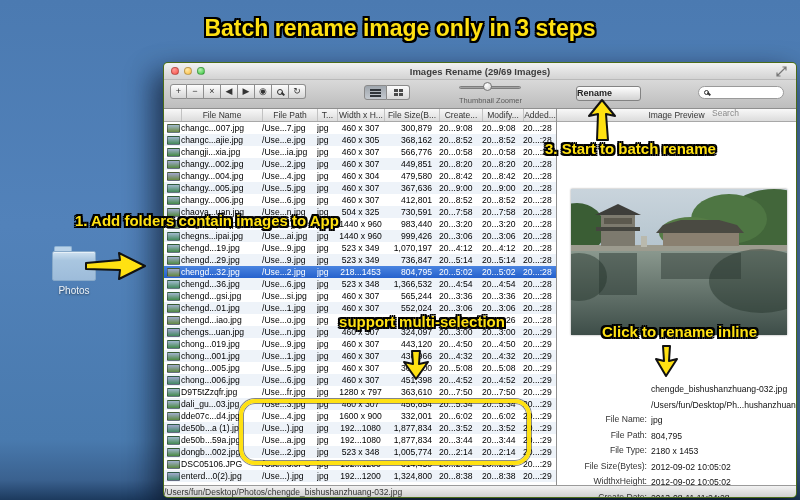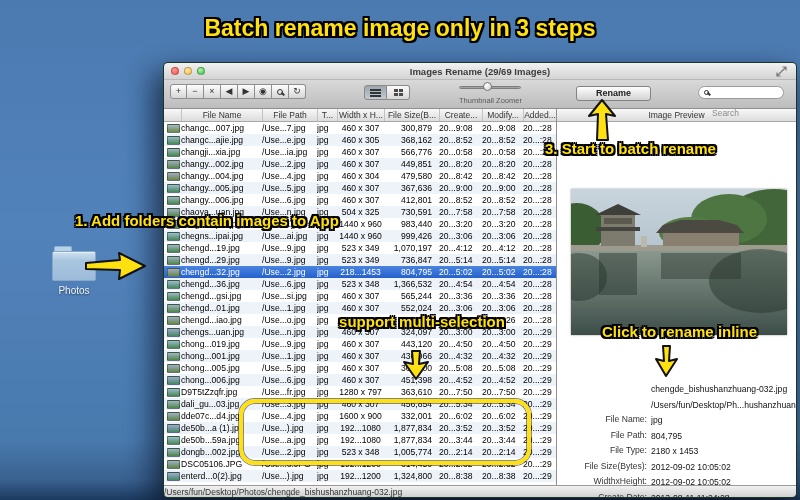--- a/index.html
+++ b/index.html
@@ -14,21 +14,21 @@
   .folder { position:absolute; left:52px; top:246px; width:44px; text-align:center; }
   .folder-tab { width:18px; height:5px; background:#b9d2e8; border:1px solid #8fb3d4; border-bottom:none; border-radius:2px 2px 0 0; margin-left:2px; }
   .folder-body { width:44px; height:30px; background:linear-gradient(180deg,#cfe1f0,#a9c6e0 30%,#9dbcda); border:1px solid #87a9c9; border-radius:2px; box-shadow:inset 0 1px 0 #e6f0f8; }
   .folder-label { margin-top:4px; font-size:10px; color:#eef3f8; text-shadow:0 1px 2px rgba(0,0,0,.5); }
 
   
   .window {
     position:absolute; left:163px; top:62px; width:634px; height:436px;
     border-radius:5px; border:1px solid rgba(30,30,30,.55);
     box-shadow:-14px 10px 26px rgba(5,15,35,.35), 0 14px 30px rgba(0,0,0,.5);
-    background:#14532d; overflow:hidden;
+    background:#84cc16; overflow:hidden;
   }
   .titlebar {
     height:17px; background:linear-gradient(180deg,#f2f2f2,#d3d3d3);
     border-bottom:1px solid #b9b9b9; position:relative;
     display:flex; align-items:center; justify-content:center;
   }
   .title { font-size:9.5px; color:#3c3c3c; font-weight:bold; }
   .lights { position:absolute; left:7px; top:4px; display:flex; gap:5px; }
   .light { width:8px; height:8px; border-radius:50%; border:1px solid rgba(0,0,0,.25); }
   .light.red { background:radial-gradient(circle at 35% 30%,#ff9a95,#f95148); }
@@ -61,23 +61,23 @@
       linear-gradient(#4a4a4a,#4a4a4a) 5px 0/4px 3.4px no-repeat,
       linear-gradient(#4a4a4a,#4a4a4a) 0 4.6px/4px 3.4px no-repeat,
       linear-gradient(#4a4a4a,#4a4a4a) 5px 4.6px/4px 3.4px no-repeat; }
 
   .zoomer { position:absolute; left:295px; top:6px; width:62px; }
   .zoomer-track { height:3px; background:linear-gradient(180deg,#8c8c8c,#b8b8b8); border-radius:2px; border:1px solid #7d7d7d; }
   .zoomer-knob { width:9px; height:9px; border-radius:50%; background:radial-gradient(circle at 35% 30%,#fff,#cfcfcf); border:1px solid #777; position:relative; top:-7px; left:24px; }
   .zoomer-label { font-size:7.5px; color:#5a5a5a; text-align:center; margin-top:-2px; white-space:nowrap; }
 
   .rename-btn {
-    position:absolute; left:412px; top:6px; width:75px; height:15px;
+    position:absolute; left:412px; top:6px; width:65px; height:15px;
     background:linear-gradient(180deg,#fefefe,#d2d2d2); border:1px solid #838383; border-radius:3px;
-    font-size:9px; font-weight:bold; color:#222; text-align:center; line-height:13px; cursor:default;
+    font-size:9px; font-weight:bold; color:#222; text-align:left; line-height:13px; cursor:default;
   }
   .searchfield {
     position:absolute; left:534px; top:6px; width:86px; height:13px;
     background:#fff; border:1px solid #9a9a9a; border-radius:8px;
     display:flex; align-items:center; padding-left:5px; gap:3px;
   }
   .searchfield .magnifier { width:5px; height:5px; border-width:1.3px; top:0; }
   .search-ph { font-size:8.5px; color:#8b8b8b;margin-top:40px; }
 
   

